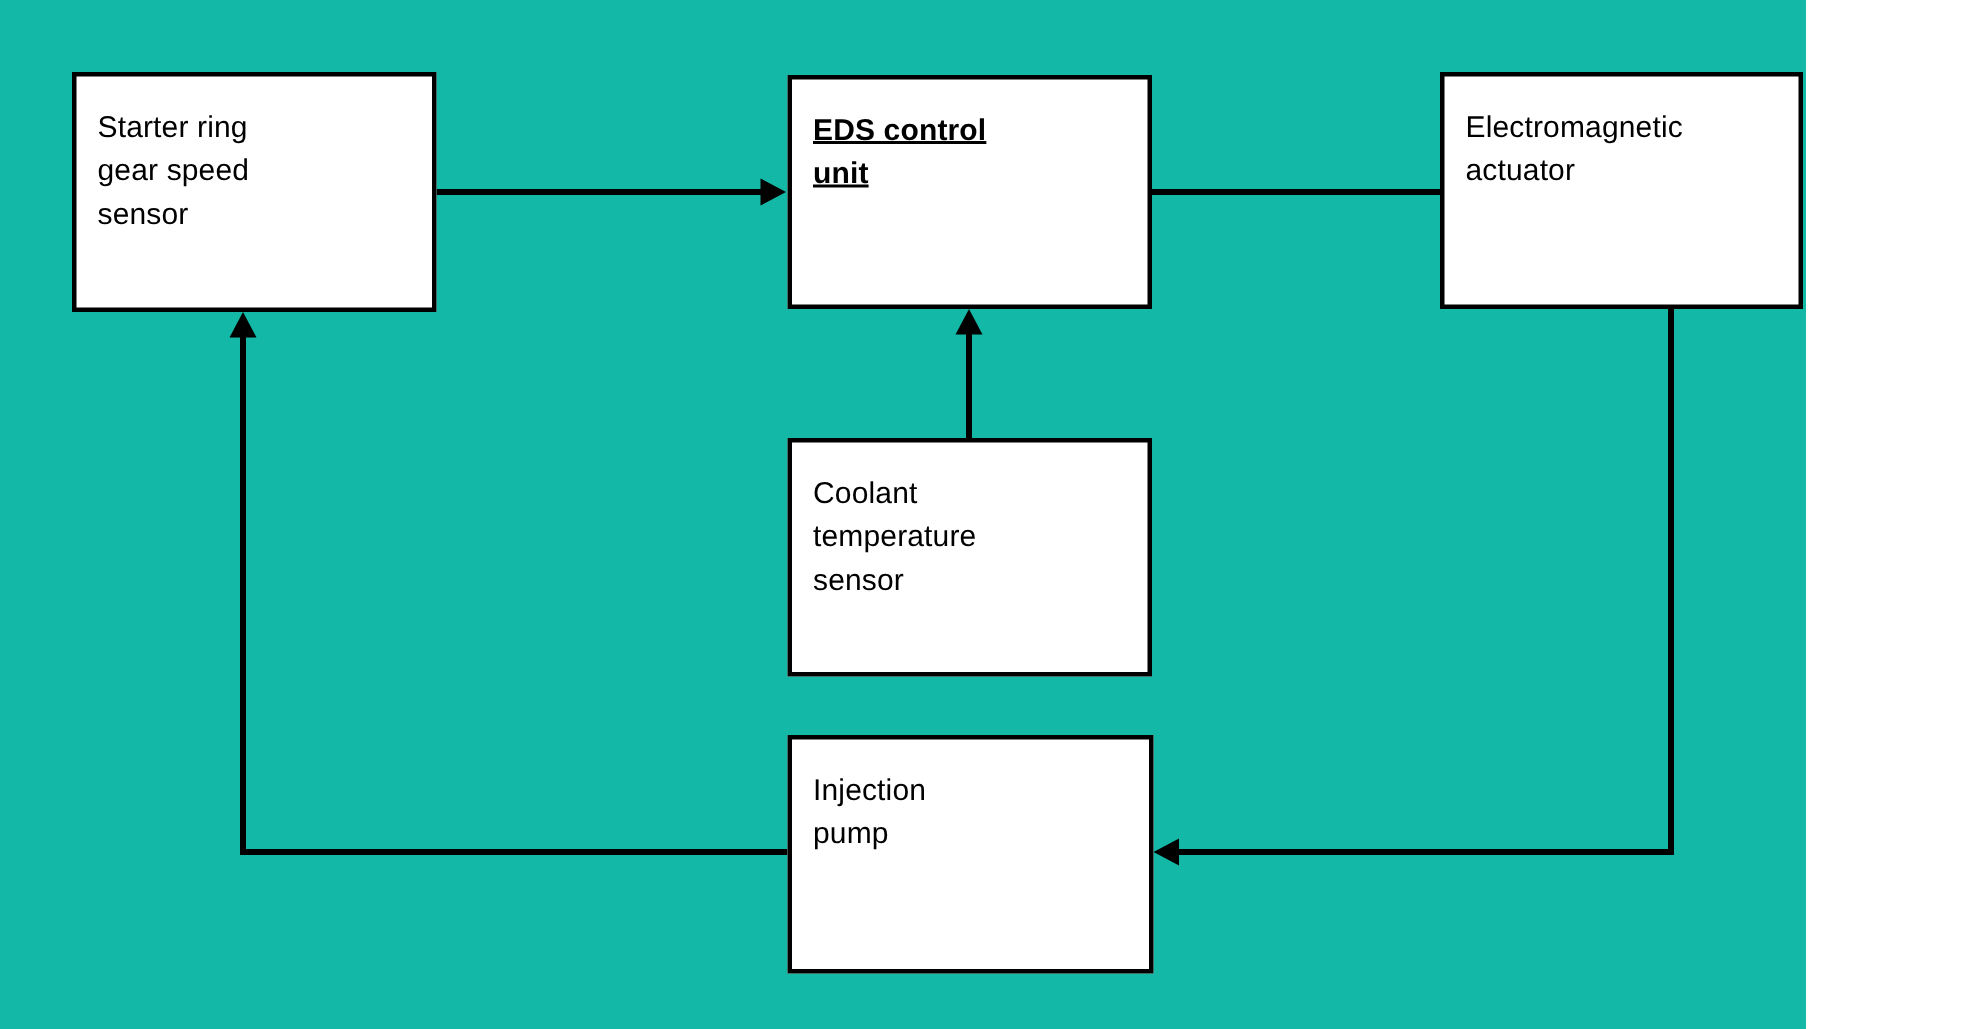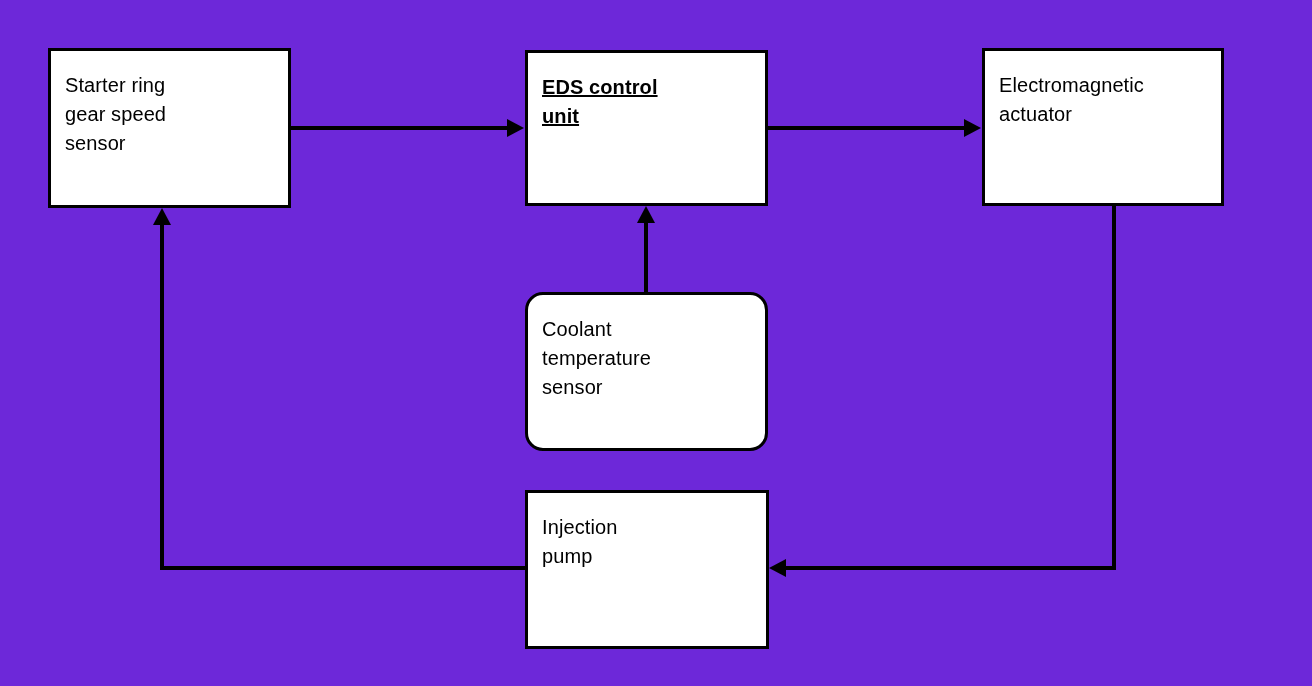--- a/index.html
+++ b/index.html
@@ -3,23 +3,23 @@
 <meta charset="utf-8">
 <title>EDS Block Diagram</title>
 <style>
   html, body {
     margin: 0;
     padding: 0;
     background: #ffffff;
   }
   #canvas {
     position: relative;
-    width: 1312px;
+    width: 1204px;
     height: 686px;
-    background: #6d28d9;
+    background: #14b8a6;
     overflow: hidden;
     font-family: "Liberation Sans", sans-serif;
   }
   .diagram-svg {
     position: absolute;
     left: 0;
     top: 0;
     width: 1312px;
     height: 686px;
   }
@@ -69,25 +69,25 @@
   <div id="node-layer">
       <div class="node-box" style="left: 48px; top: 48px; width: 243px; height: 160px;">
         <div class="node-label">Starter ring
 gear speed
 sensor</div>
       </div>
       <div class="node-box" style="left: 525px; top: 50px; width: 243px; height: 156px;">
         <div class="node-label bold">EDS control
 unit</div>
       </div>
-      <div class="node-box" style="left: 982px; top: 48px; width: 242px; height: 158px; padding-left: 19px;">
+      <div class="node-box" style="left: 960px; top: 48px; width: 242px; height: 158px; padding-left: 19px;">
         <div class="node-label">Electromagnetic
 actuator</div>
       </div>
-      <div class="node-box" style="left: 525px; top: 292px; width: 243px; height: 159px; border-radius: 18px;">
+      <div class="node-box" style="left: 525px; top: 292px; width: 243px; height: 159px;">
         <div class="node-label">Coolant
 temperature
 sensor</div>
       </div>
       <div class="node-box" style="left: 525px; top: 490px; width: 244px; height: 159px; padding-left: 44px;">
         <div class="node-label">Injection
 pump</div>
       </div>
     </div>
 

